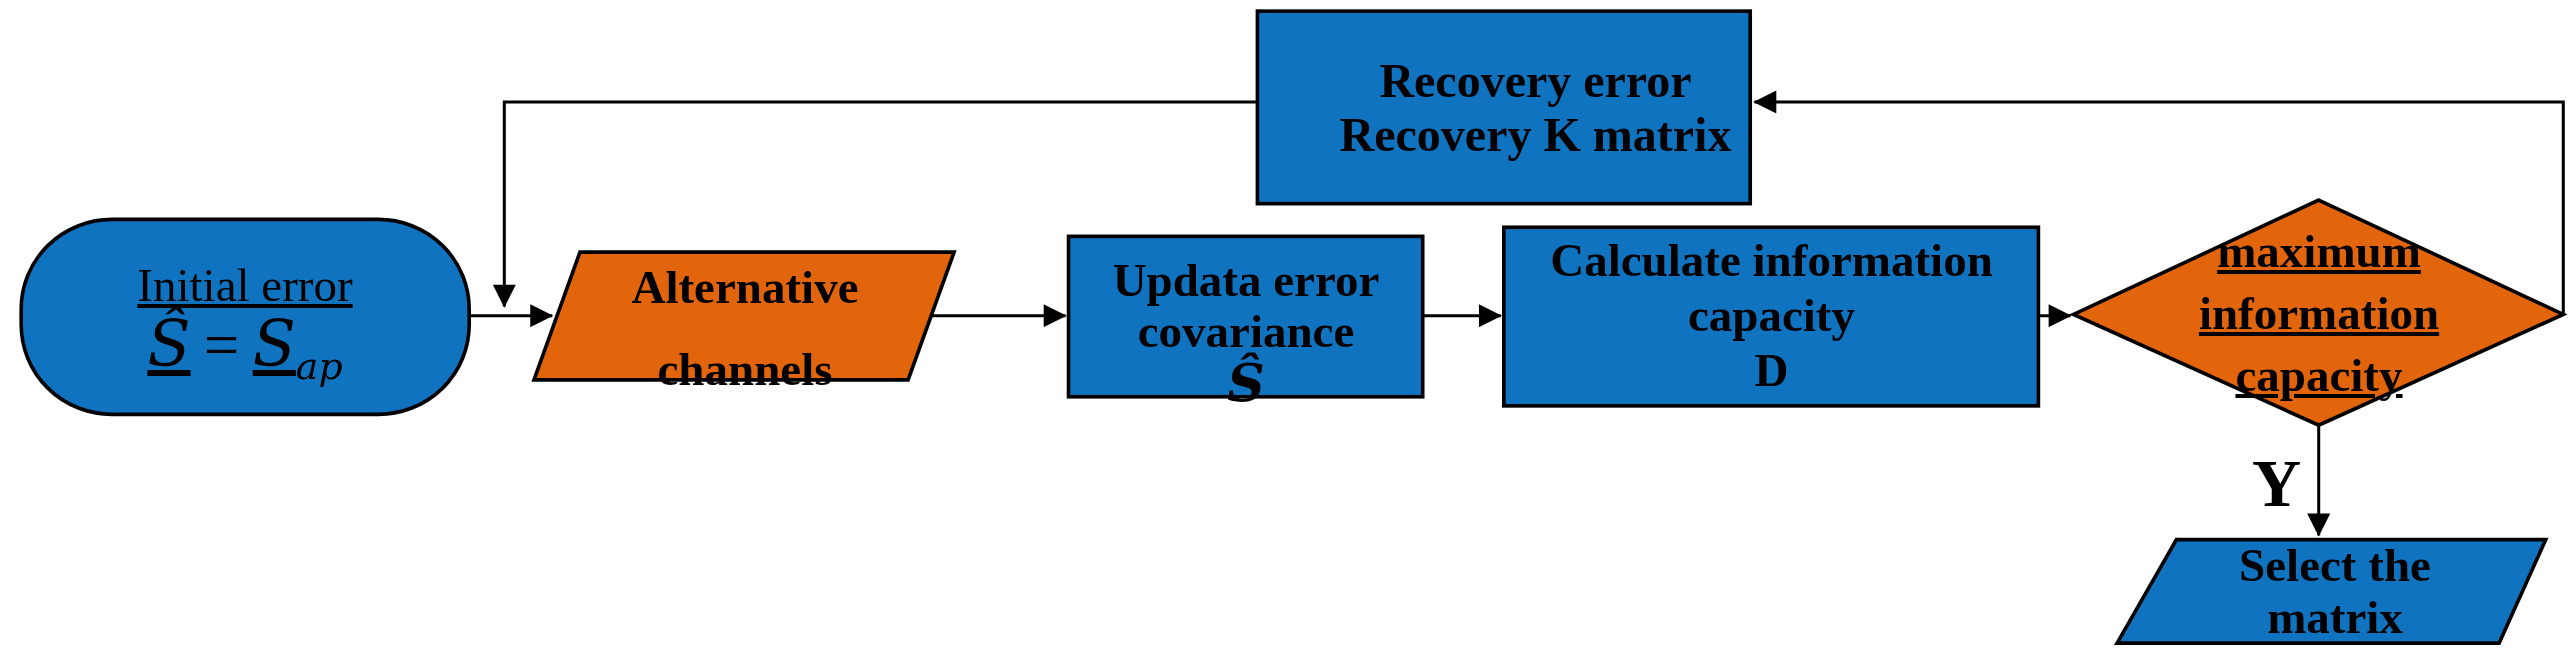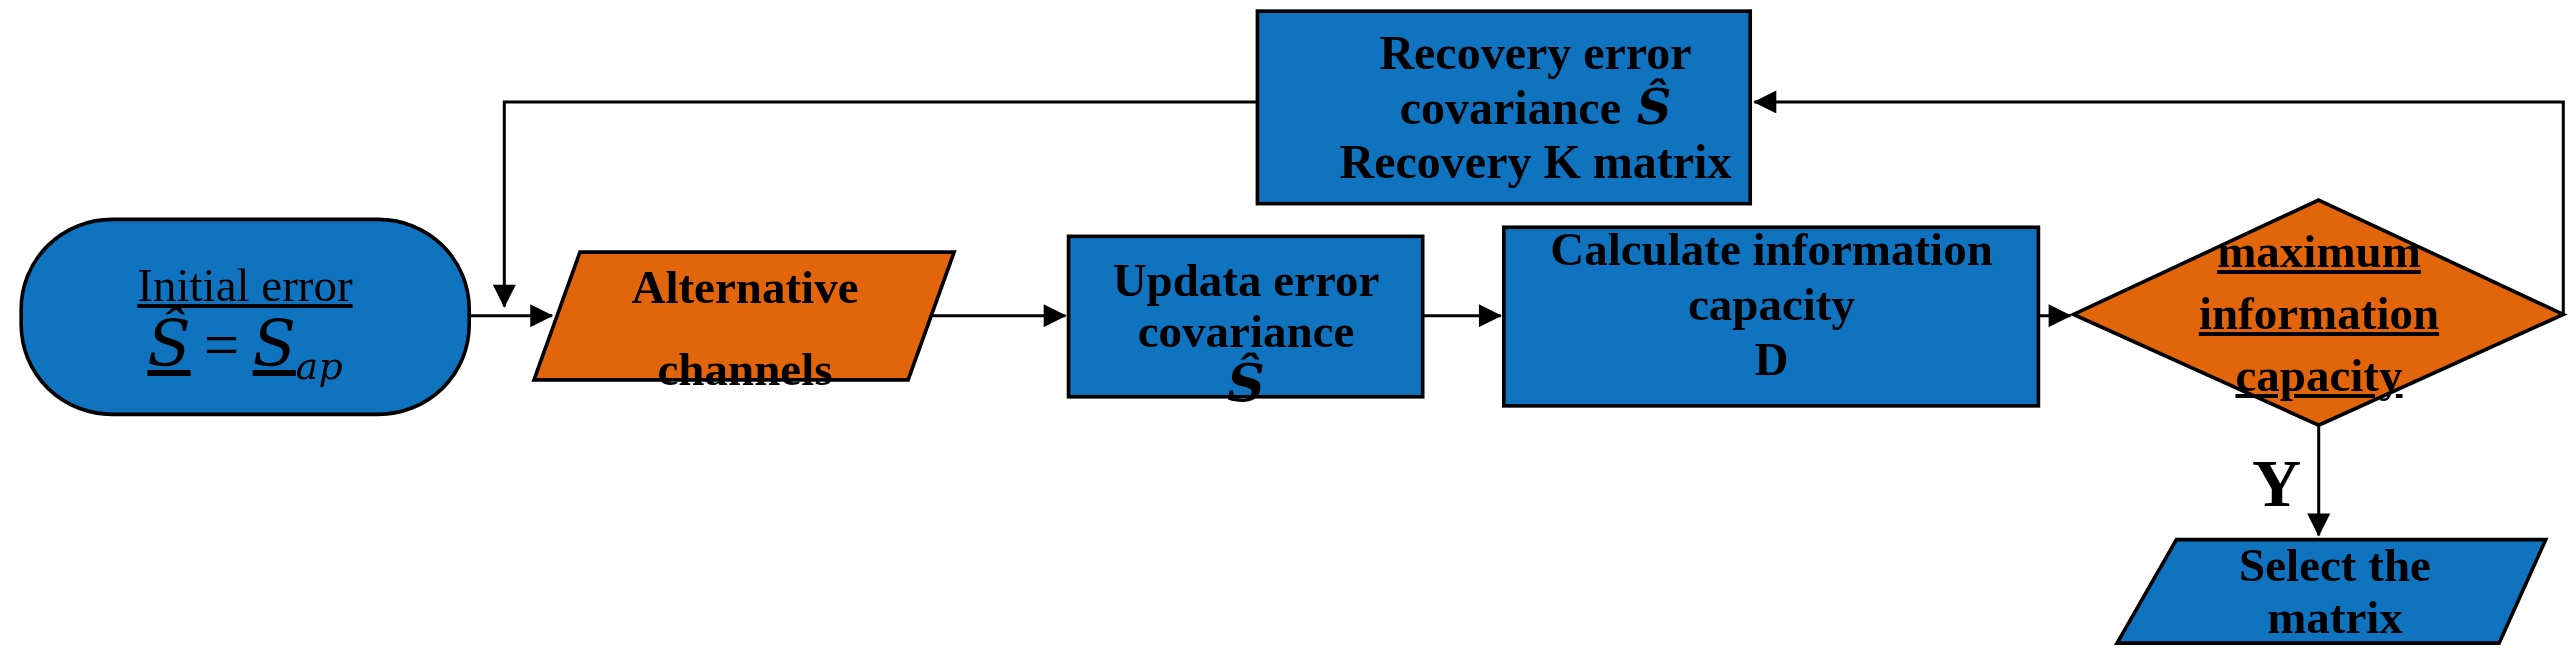--- a/index.html
+++ b/index.html
@@ -75,29 +75,28 @@
     <span class="ln">Alternative</span>
     <span class="ln">channels</span>
   </div>
 
   <div class="label lbl-update" style="left:1069px;top:252px;width:354px;height:160px;">
     <span class="ln">Updata error</span>
     <span class="ln">covariance</span>
     <span class="ln math-line"><i class="math">Ŝ</i></span>
   </div>
 
-  <div class="label lbl-calculate" style="left:1504px;top:215px;width:535px;height:179px;">
+  <div class="label lbl-calculate" style="left:1504px;top:226px;width:535px;height:179px;">
     <span class="ln">Calculate information</span>
     <span class="ln">capacity</span>
     <span class="ln">D</span>
   </div>
 
   <div class="label lbl-recovery" style="left:1257px;top:11px;width:493px;height:193px;">
     <span class="ln">Recovery error</span>
-    <span class="ln"><span>covariance</span><i class="math">Ŝ</i></span>
     <span class="ln">Recovery K matrix</span>
   </div>
 
   <div class="label lbl-decision" style="left:2074px;top:200px;width:490px;height:225px;">
     <span class="ln">maximum</span>
     <span class="ln">information</span>
     <span class="ln">capacity</span>
   </div>
 
   <div class="label lbl-select" style="left:2138px;top:539px;width:394px;height:104px;">

